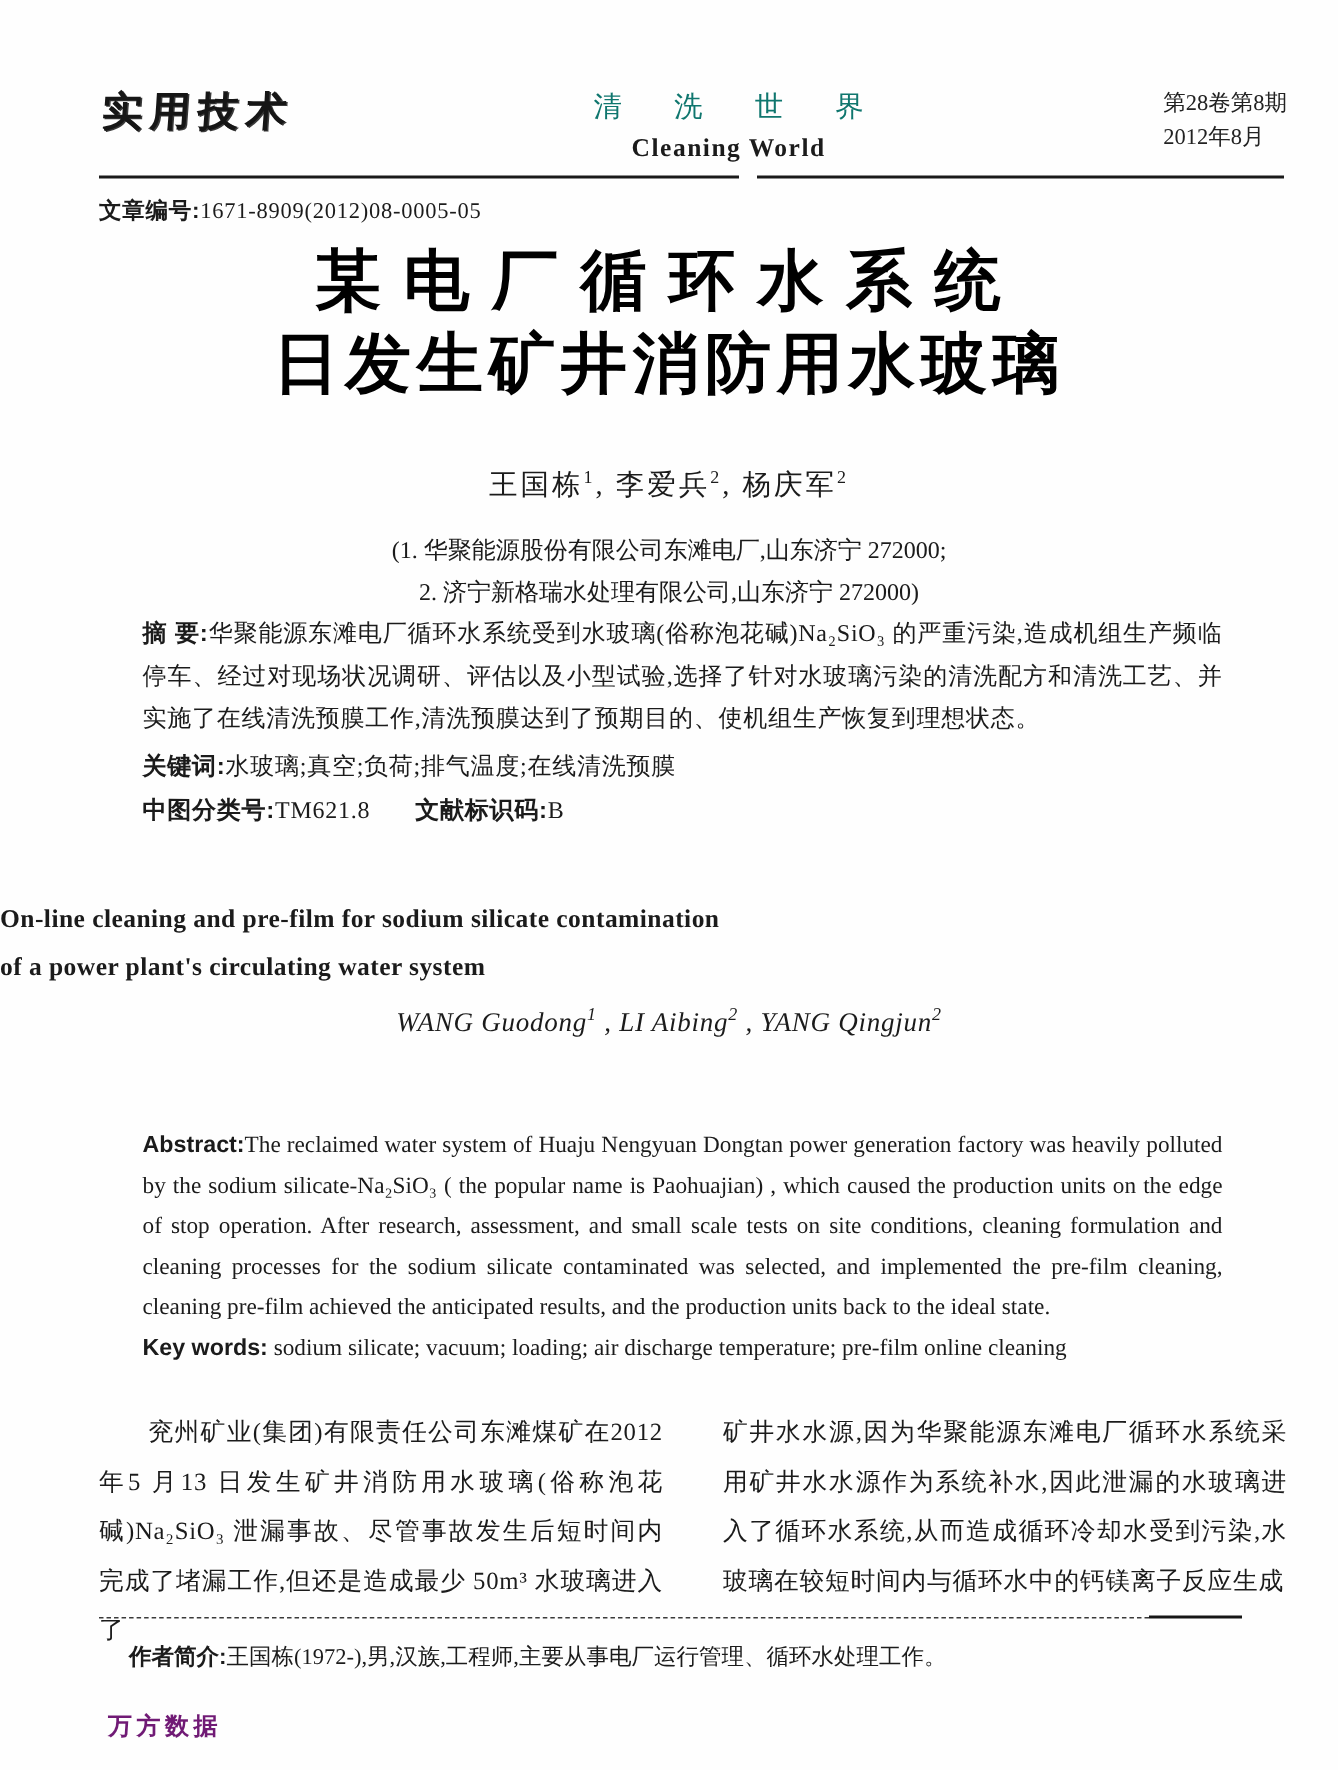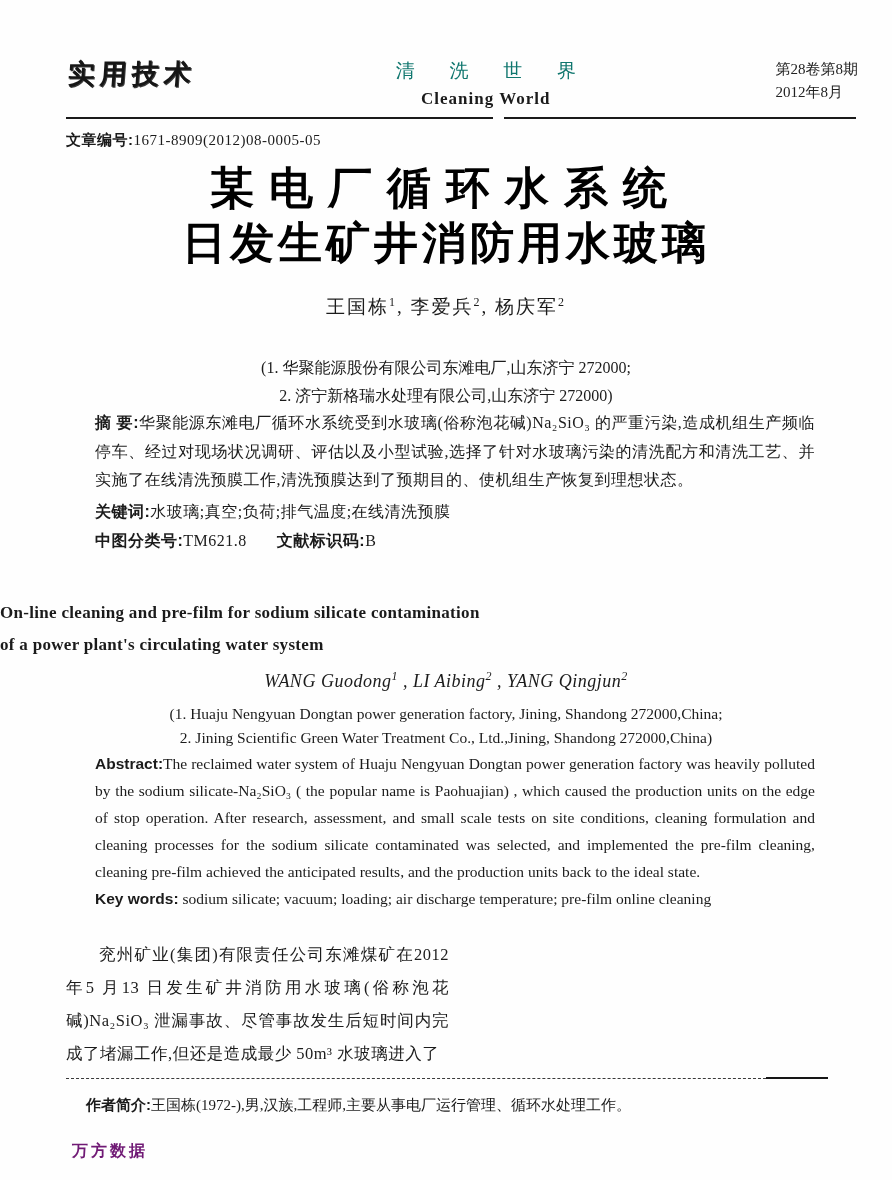--- a/index.html
+++ b/index.html
@@ -26,21 +26,21 @@
     background:linear-gradient(90deg,#1a1a1a 0 54%,transparent 54% 55.5%,#1a1a1a 55.5% 100%);}
 
   .artnum{position:absolute;top:131px;left:66px;font-size:15px;letter-spacing:.5px;}
 
   
   .title-cn{position:absolute;top:160px;left:0;width:100%;text-align:center;
     font-family:"Liberation Sans","DejaVu Sans",sans-serif;font-weight:bold;color:#000;}
   .title-cn .l1{font-size:44px;letter-spacing:15px;line-height:55px;}
   .title-cn .l2{font-size:44px;letter-spacing:4px;line-height:56px;}
 
-  .authors-cn{position:absolute;top:294px;left:0;width:100%;text-align:center;font-size:19px;letter-spacing:2px;}
+  .authors-cn{position:absolute;top:310px;left:0;width:100%;text-align:center;font-size:19px;letter-spacing:2px;}
   .authors-cn sup,.authors-en sup{font-size:12px;}
   .affils-cn{position:absolute;top:354px;left:0;width:100%;text-align:center;font-size:16px;line-height:28px;}
 
   
   .abs-cn{position:absolute;top:409px;left:95px;width:720px;font-size:16px;line-height:28.5px;text-align:justify;letter-spacing:.5px;}
   .abs-cn p{margin:0;}
   .abs-cn .kw-p{margin-top:3px;}
   .abs-cn .cls-p{margin-top:1px;}
   .cls-gap{display:inline-block;width:30px;}
 
@@ -115,33 +115,32 @@
     <div>On-line cleaning and pre-film for sodium silicate contamination</div>
     <div>of a power plant's circulating water system</div>
   </div>
 
   <div class="authors-en">
     <span><span>WANG Guodong</span><sup>1</sup><span> ,</span></span>
     <span><span>LI Aibing</span><sup>2</sup><span> ,</span></span>
     <span><span>YANG Qingjun</span><sup>2</sup><span></span></span>
   </div>
 
-  <div class="affils-en">
-    <div>(1. Huaju Nengyuan Dongtan power generation factory, Jining, Shandong 272000,China;</div>
-    <div>2. Jining Scientific Green Water Treatment Co., Ltd.,Jining, Shandong 272000,China)</div>
-  </div>
 
   <div class="abs-en">
     <p><span class="lbl">Abstract:</span><span>The reclaimed water system of Huaju Nengyuan Dongtan power generation factory was heavily polluted by the sodium silicate-Na₂SiO₃ ( the popular name is Paohuajian) , which caused the production units on the edge of stop operation. After research, assessment, and small scale tests on site conditions, cleaning formulation and cleaning processes for the sodium silicate contaminated was selected, and implemented the pre-film cleaning, cleaning pre-film achieved the anticipated results, and the production units back to the ideal state.</span></p>
     <p><span class="lbl">Key words:</span> <span>sodium silicate; vacuum; loading; air discharge temperature; pre-film online cleaning</span></p>
   </div>
 
   <div class="body-cols">
     <div class="col col-left">
       <p>兖州矿业(集团)有限责任公司东滩煤矿在2012 年5 月13 日发生矿井消防用水玻璃(俗称泡花碱)Na₂SiO₃ 泄漏事故、尽管事故发生后短时间内完成了堵漏工作,但还是造成最少 50m³ 水玻璃进入了</p>
+    </div>
+    <div class="col col-right">
+      <p>矿井水水源,因为华聚能源东滩电厂循环水系统采用矿井水水源作为系统补水,因此泄漏的水玻璃进入了循环水系统,从而造成循环冷却水受到污染,水玻璃在较短时间内与循环水中的钙镁离子反应生成</p>
     </div>
   </div>
 
   <div class="footer-sep">
       <span class="sep-solid"></span>
     </div>
 
   <div class="footnotes">
     <p class="fn"><span class="lbl">作者简介:</span><span>王国栋(1972-),男,汉族,工程师,主要从事电厂运行管理、循环水处理工作。</span></p>
   </div>

